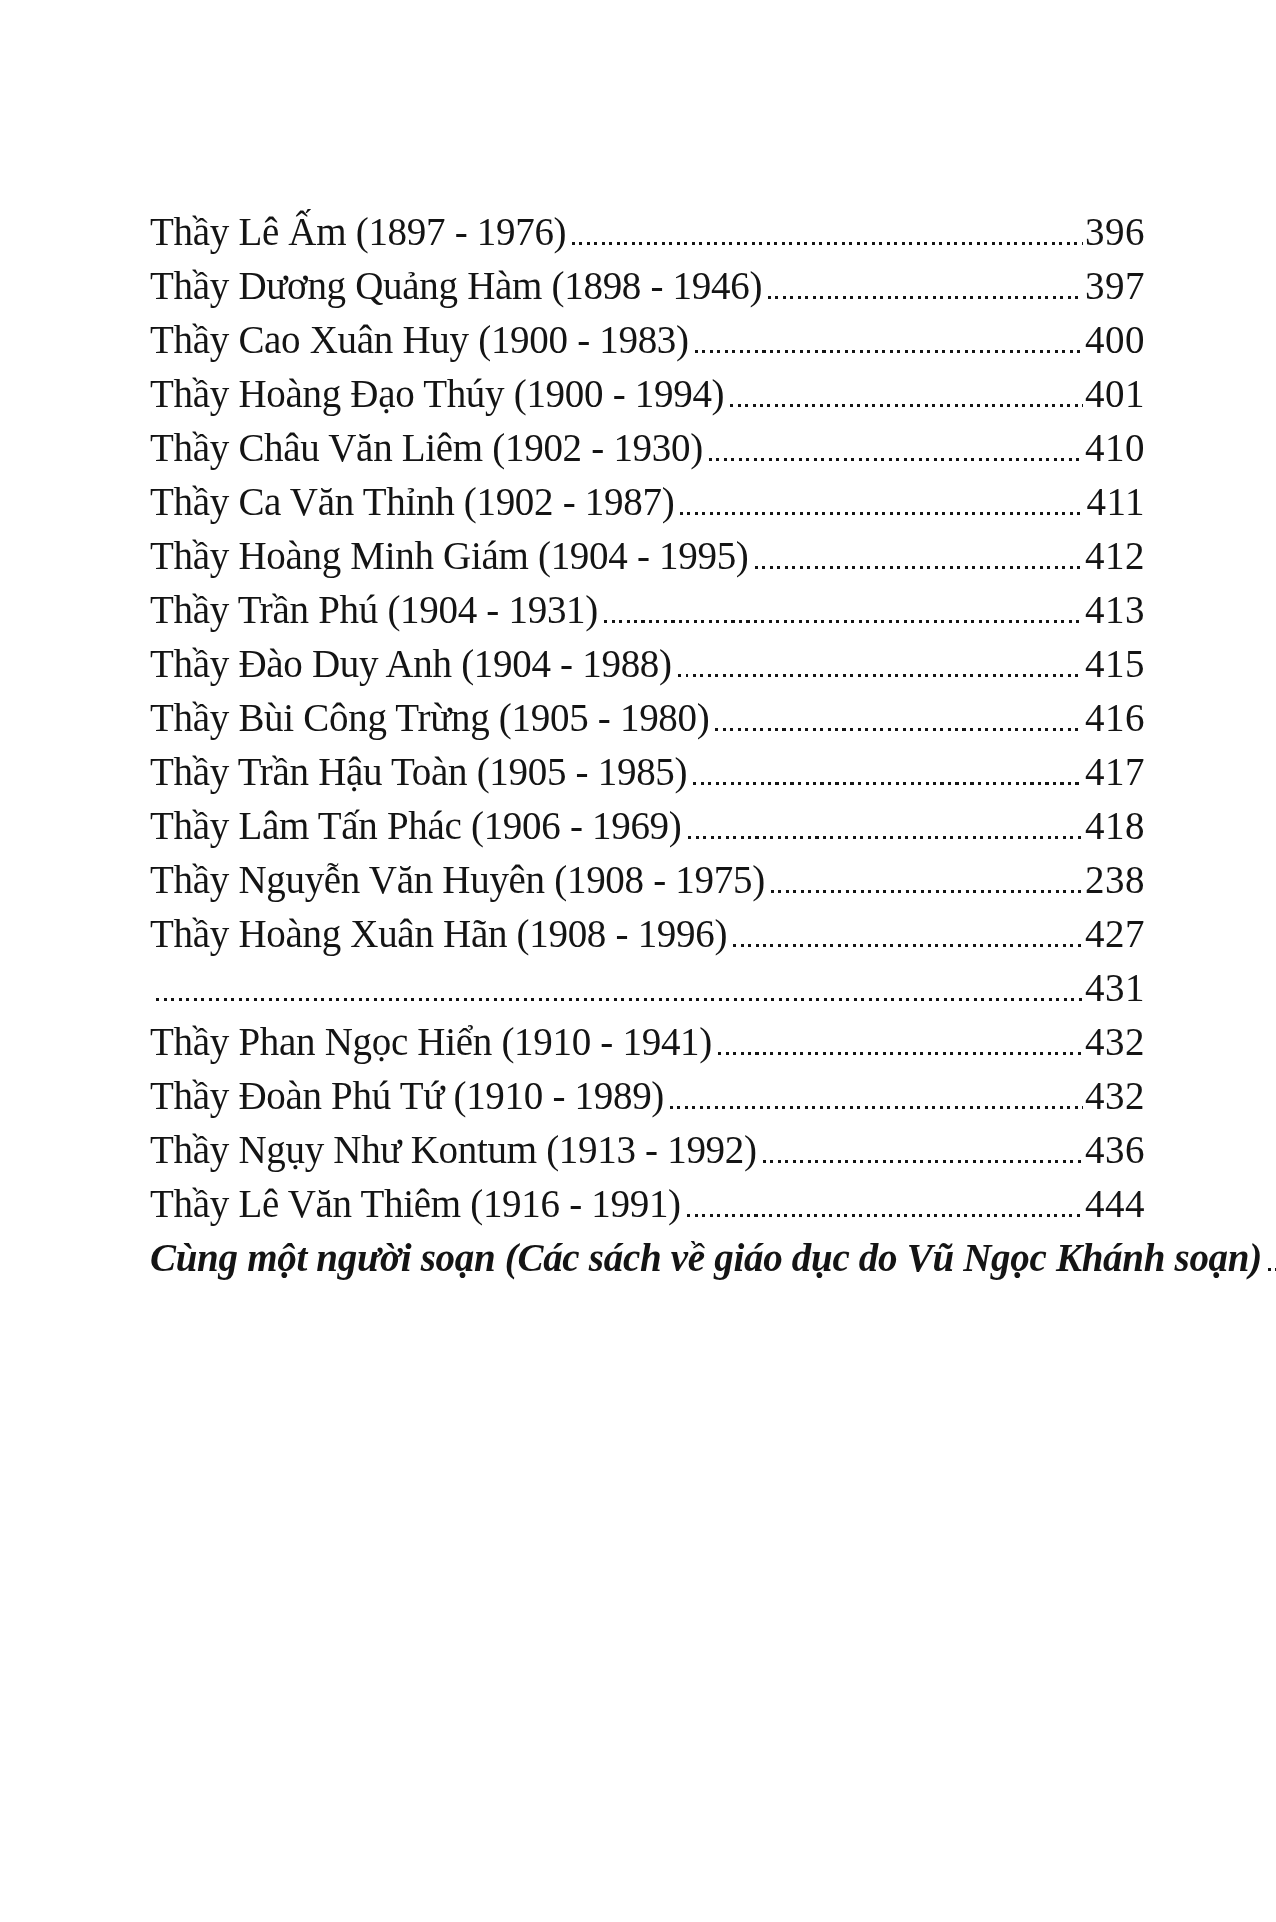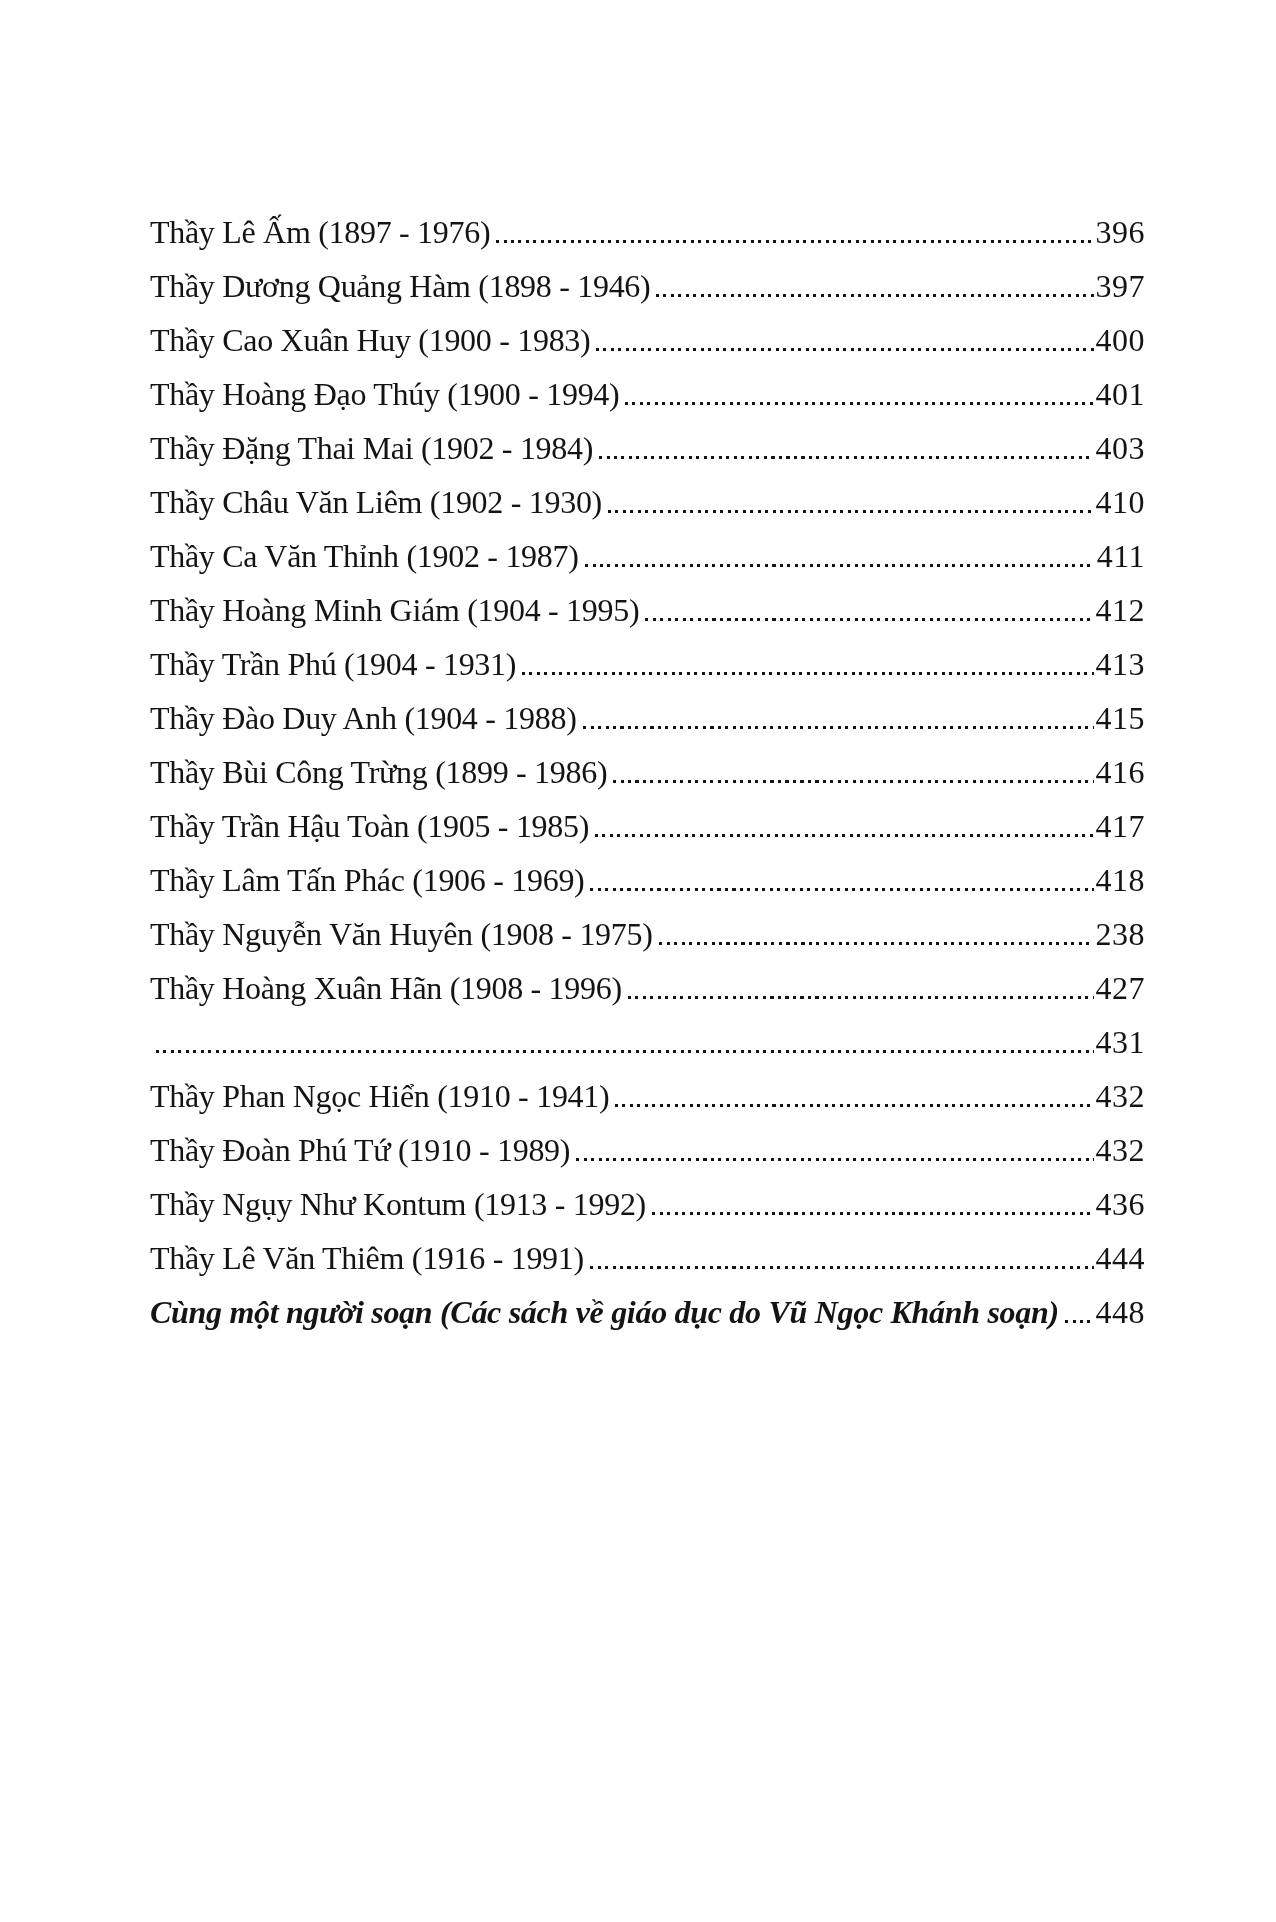--- a/index.html
+++ b/index.html
@@ -19,21 +19,21 @@
     position: absolute;
     left: 150px;
     top: 205px;
     width: 995px;
   }
   .toc-row {
     display: flex;
     align-items: baseline;
     height: 54px;
     line-height: 54px;
-    font-size: 32px;
+    font-size: 39px;
     color: #141414;
     white-space: nowrap;
   }
   .toc-title {
     flex: 0 0 auto;
     letter-spacing: -0.3px;
   }
   .toc-leader {
     flex: 1 1 auto;
     height: 4px;
@@ -76,25 +76,20 @@
     <span class="toc-leader"></span>
     <span class="toc-page">400</span>
   </div>
 
   <div class="toc-row">
     <span class="toc-title">Thầy Hoàng Đạo Thúy (1900 - 1994)</span>
     <span class="toc-leader"></span>
     <span class="toc-page">401</span>
   </div>
 
-  <div class="toc-row">
-    <span class="toc-title">Thầy Đặng Thai Mai (1902 - 1984)</span>
-    <span class="toc-leader"></span>
-    <span class="toc-page">403</span>
-  </div>
 
   <div class="toc-row">
     <span class="toc-title">Thầy Châu Văn Liêm (1902 - 1930)</span>
     <span class="toc-leader"></span>
     <span class="toc-page">410</span>
   </div>
 
   <div class="toc-row">
     <span class="toc-title">Thầy Ca Văn Thỉnh (1902 - 1987)</span>
     <span class="toc-leader"></span>
@@ -113,21 +108,21 @@
     <span class="toc-page">413</span>
   </div>
 
   <div class="toc-row">
     <span class="toc-title">Thầy Đào Duy Anh (1904 - 1988)</span>
     <span class="toc-leader"></span>
     <span class="toc-page">415</span>
   </div>
 
   <div class="toc-row">
-    <span class="toc-title">Thầy Bùi Công Trừng (1899 - 1986)</span>
+    <span class="toc-title">Thầy Bùi Công Trừng (1905 - 1980)</span>
     <span class="toc-leader"></span>
     <span class="toc-page">416</span>
   </div>
 
   <div class="toc-row">
     <span class="toc-title">Thầy Trần Hậu Toàn (1905 - 1985)</span>
     <span class="toc-leader"></span>
     <span class="toc-page">417</span>
   </div>
 

